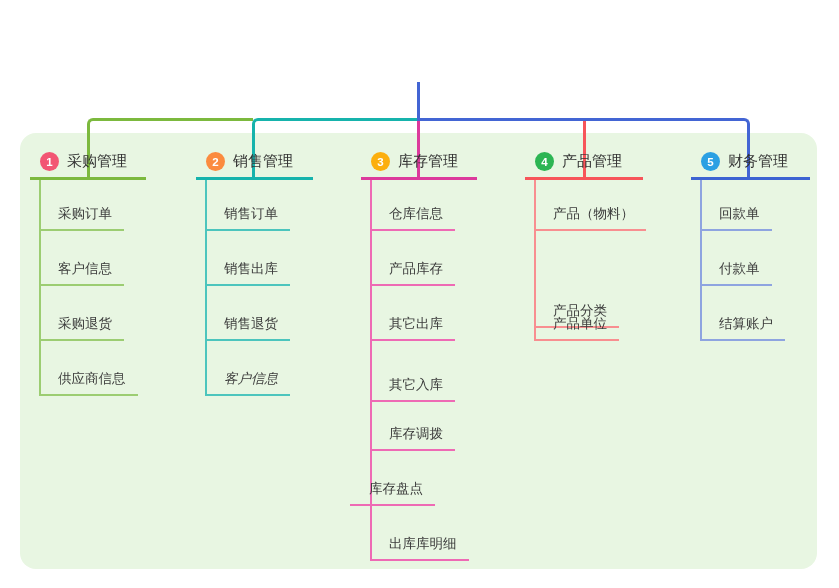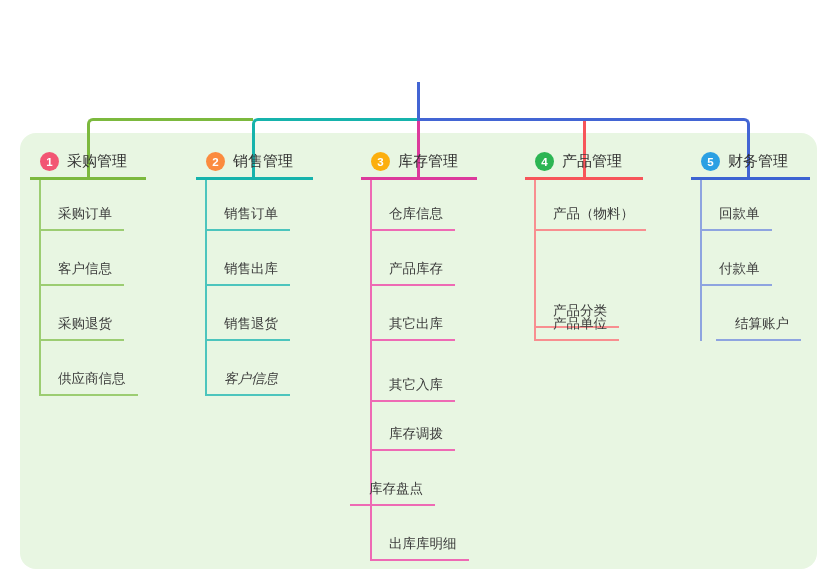--- a/index.html
+++ b/index.html
@@ -92,17 +92,17 @@
       <div class="abs child-node" style="left: 534px; top: 205px; border-bottom-color: rgb(248, 142, 144);">产品（物料）</div>
       <div class="abs child-node" style="left: 534px; top: 266px; border-bottom-color: rgb(248, 142, 144); margin-top: 36px;">产品分类</div>
       <div class="abs child-node" style="left: 534px; top: 315px; border-bottom-color: rgb(248, 142, 144);">产品单位</div>
       <div class="abs branch-title" style="left: 691px; top: 146px; width: 119px; border-bottom-color: rgb(61, 99, 210);">
         <span class="badge" style="background: rgb(43, 160, 227);">5</span>
         <span class="t-label">财务管理</span>
       </div>
       <div class="abs vline" style="left: 700px; top: 180px; height: 161px; background: rgb(142, 164, 224);"></div>
       <div class="abs child-node" style="left: 700px; top: 205px; border-bottom-color: rgb(142, 164, 224);">回款单</div>
       <div class="abs child-node" style="left: 700px; top: 260px; border-bottom-color: rgb(142, 164, 224);">付款单</div>
-      <div class="abs child-node" style="left: 700px; top: 315px; border-bottom-color: rgb(142, 164, 224); margin-left: 16px;">结算账户</div>
+      <div class="abs child-node" style="left: 700px; top: 315px; border-bottom-color: rgb(142, 164, 224);">结算账户</div>
     </div>
 
 
 </div>
 
 </body></html>

